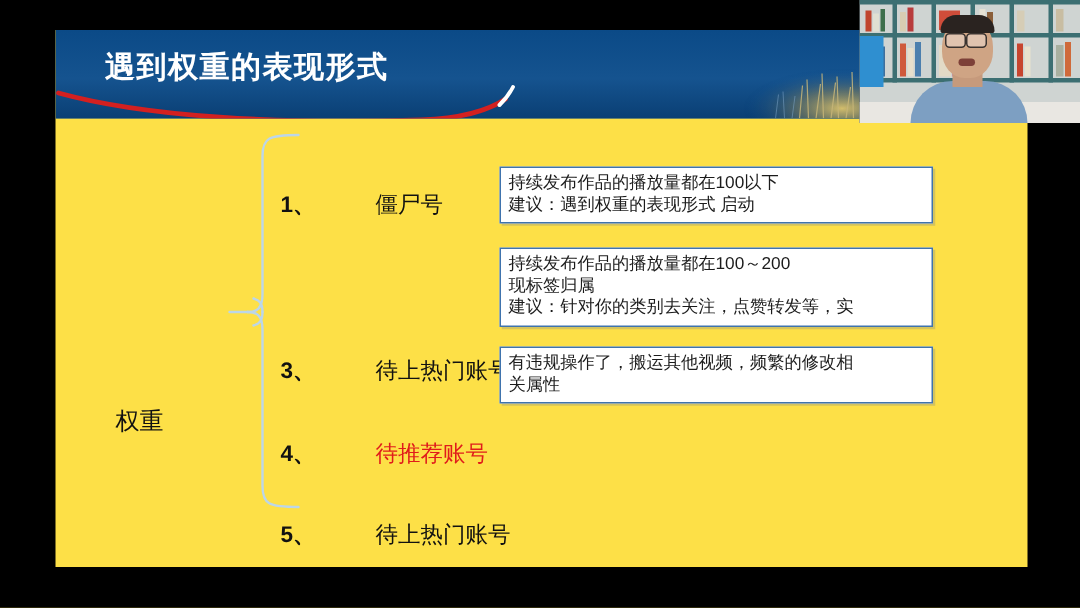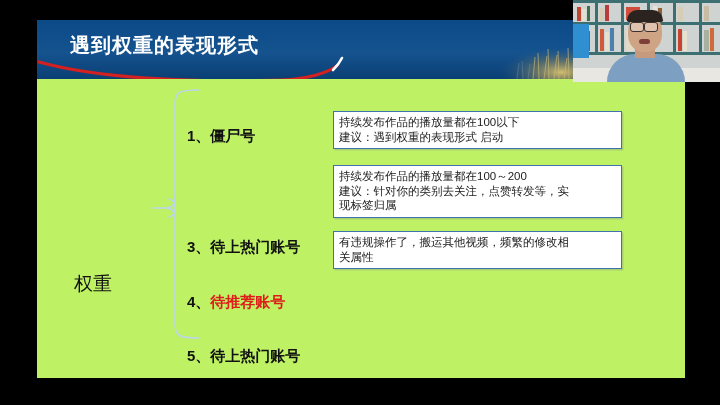--- a/index.html
+++ b/index.html
@@ -3,47 +3,47 @@
 <meta charset="utf-8">
 <style>
   html,body{margin:0;padding:0;background:#000;}
   body{width:720px;height:405px;overflow:hidden;
        font-family:"Liberation Sans","DejaVu Sans",sans-serif;}
 
   #stage{position:relative;width:720px;height:405px;background:#000;}
 
   
   .slide{position:absolute;left:37px;top:20px;width:648px;height:358px;
-         background:#bef264;overflow:hidden;}
+         background:#fde047;overflow:hidden;}
 
   
   .titlebar{position:absolute;left:0;top:0;width:648px;height:59px;
             background:#0f4c8a;overflow:hidden;}
   .titlebar .grad{position:absolute;inset:0;
       background:linear-gradient(180deg,#0b4a87 0%,#15538f 55%,#0a3f74 100%);}
   .grass{position:absolute;right:78px;bottom:0;width:120px;height:48px;
          opacity:.92;}
   .title-text{position:absolute;left:33px;top:14px;
       font-size:20px;line-height:22px;color:#ffffff;font-weight:700;
       letter-spacing:1px;white-space:nowrap;}
   .redline{position:absolute;left:0;top:36px;width:310px;height:28px;}
 
   
   .body{position:absolute;left:0;top:59px;width:648px;height:299px;}
 
   .root-label{position:absolute;left:16px;top:192px;width:80px;
-      text-align:center;font-size:19px;color:#111;white-space:nowrap;}
+      text-align:center;font-size:16px;color:#111;white-space:nowrap;}
 
   .brace{position:absolute;left:94px;top:5px;width:70px;height:260px;}
 
   .items{position:absolute;left:0;top:0;width:300px;height:299px;}
   .item{position:absolute;left:150px;font-size:15px;color:#111;
         font-weight:700;white-space:nowrap;}
   .item .num{font-weight:700;color:#111;}
-  .item .txt{font-weight:700;}
+  .item .txt{font-weight:400;margin-left:40px;}
   .item.red .txt{color:#e01b1b;}
 
   
   .boxes{position:absolute;left:0;top:0;width:648px;height:299px;}
   .box{position:absolute;left:296px;width:289px;
        border:1px solid #3f73ad;background:#ffffff;
        box-shadow:1.5px 1.5px 0 rgba(120,130,145,.30);
        box-sizing:border-box;padding:3px 5px 4px 5px;}
   .box p{margin:0;font-size:11.5px;line-height:14.5px;color:#1b1b1b;
          font-family:"Liberation Sans","DejaVu Sans",sans-serif;}
@@ -150,22 +150,22 @@
         </div>
       </div>
 
       <div class="boxes">
         <div class="box" style="top:32px;">
           <p>持续发布作品的播放量都在100以下</p>
           <p>建议：遇到权重的表现形式 启动</p>
         </div>
         <div class="box" style="top:86px;">
           <p>持续发布作品的播放量都在100～200</p>
+          <p>现标签归属</p>
           <p>建议：针对你的类别去关注，点赞转发等，实</p>
-          <p>现标签归属</p>
         </div>
         <div class="box" style="top:152px;">
           <p>有违规操作了，搬运其他视频，频繁的修改相</p>
           <p>关属性</p>
         </div>
       </div>
     </div>
   </div>
 
   <div class="cam">

